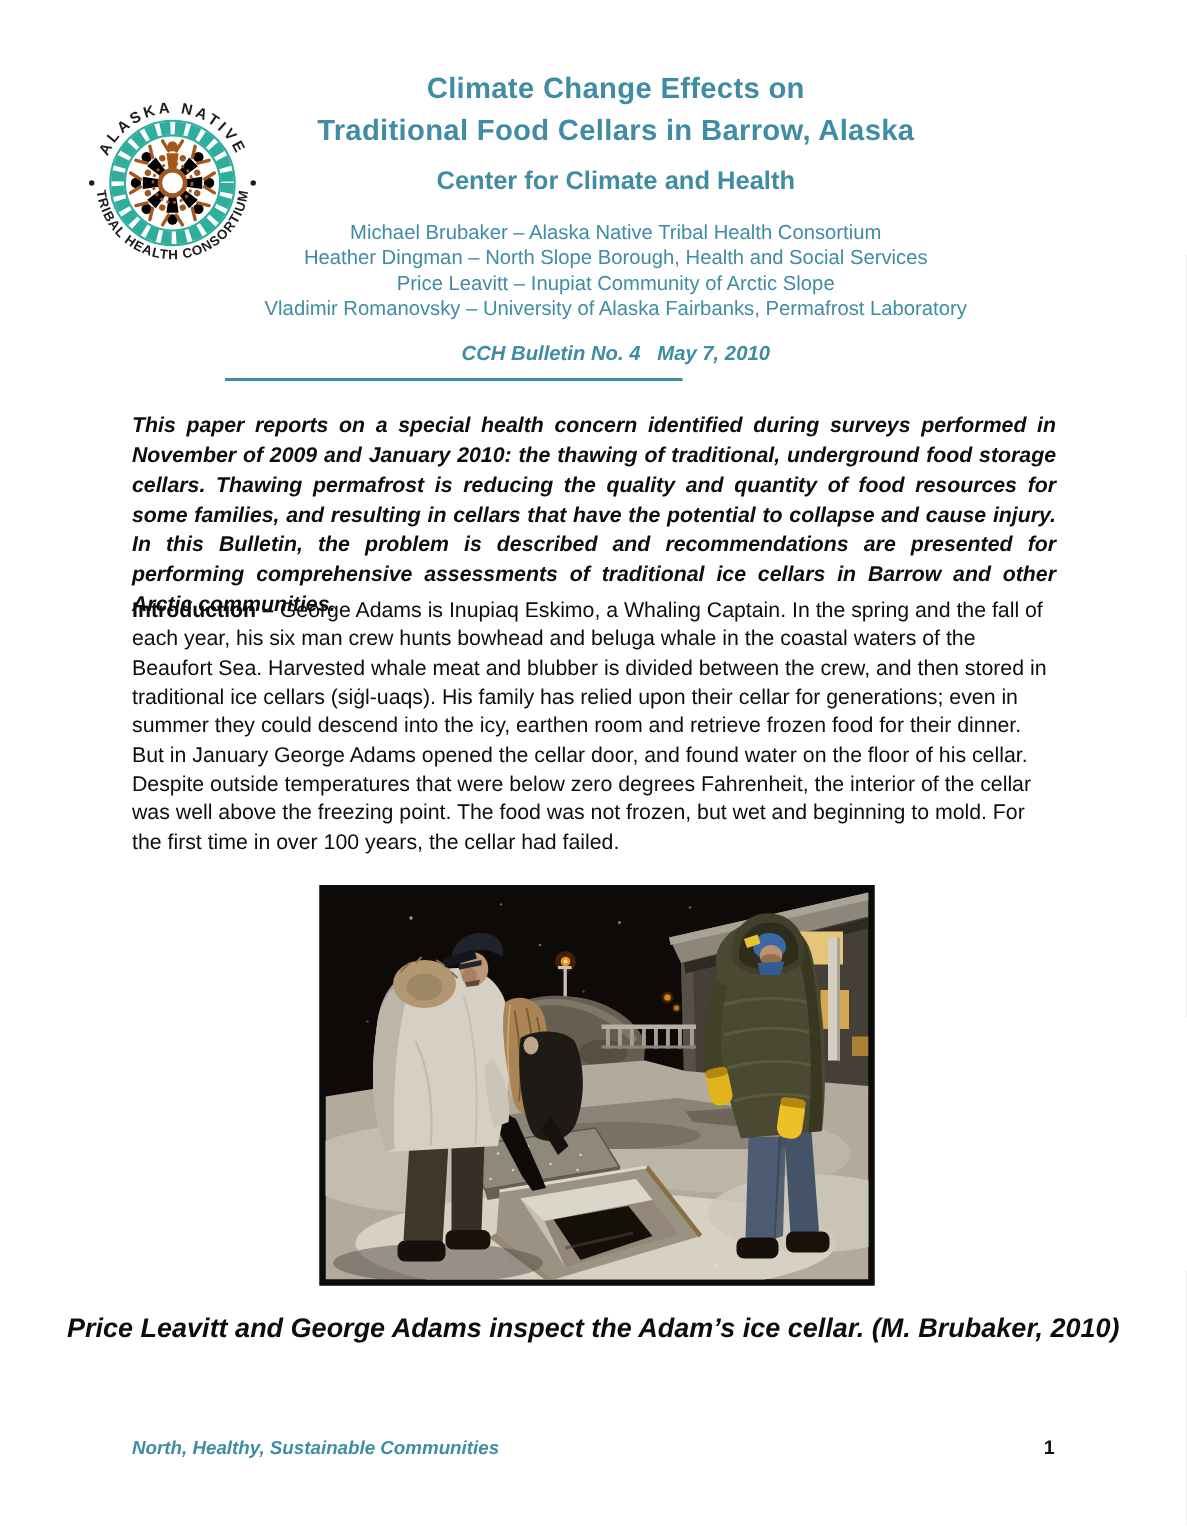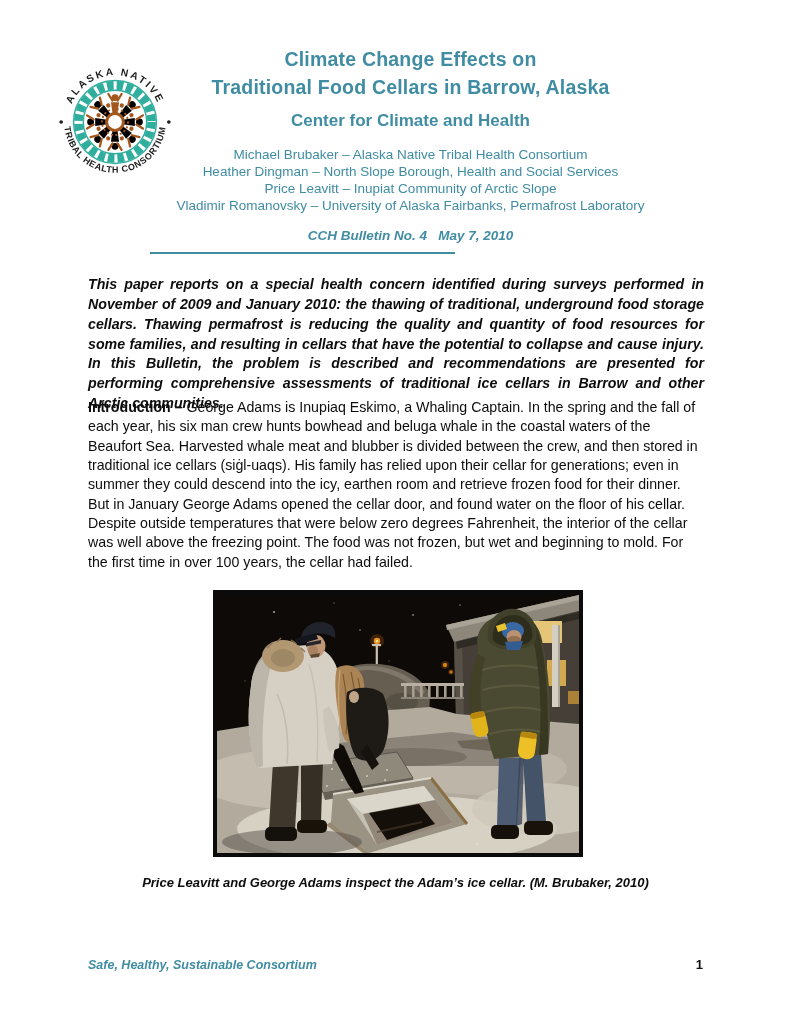--- a/index.html
+++ b/index.html
@@ -22,21 +22,21 @@
     text-align:justify;white-space:pre-wrap;color:#0d0d0d;
   }
   .intro{
     position:absolute;left:88px;top:384px;width:618px;
     font-size:14.2px;line-height:19.3px;color:#0d0d0d;white-space:pre-wrap;
   }
   .intro .lead{font-weight:bold;font-style:normal;}
   
   .photo-frame{position:absolute;left:213px;top:590px;width:362px;height:259px;border:4px solid #0b0b0b;background:#0e0a07;}
   .photo-frame svg{display:block;width:362px;height:259px;}
-  .caption{position:absolute;left:0;right:0;top:875px;text-align:center;font-size:13px;font-weight:bold;font-style:italic;color:#0d0d0d;}
+  .caption{position:absolute;left:0;right:0;top:875px;text-align:center;font-size:18px;font-weight:bold;font-style:italic;color:#0d0d0d;}
   
   .footer{position:absolute;left:88px;right:88px;top:957px;display:flex;justify-content:space-between;align-items:baseline;}
   .tagline{font-size:12.5px;font-weight:bold;font-style:italic;color:#3f8ca3;}
   .pagenum{font-size:13px;font-weight:bold;color:#111;}
 </style>
 </head>
 <body>
 
 <div class="page">
 
@@ -285,17 +285,17 @@
           <rect x="302" y="138" width="17" height="27" rx="7" fill="#ecc026"></rect>
           <rect x="302" y="138" width="17" height="6" rx="3" fill="#b8880e"></rect>
         </g>
       </g>
     </svg>
   </div>
 
   <div class="caption">Price Leavitt and George Adams inspect the Adam’s ice cellar. (M. Brubaker, 2010)</div>
 
   <div class="footer">
-    <span class="tagline">Safe, Healthy, Sustainable Consortium</span>
+    <span class="tagline">North, Healthy, Sustainable Communities</span>
     <span class="pagenum">1</span>
   </div>
 
 </div>
 
 </body></html>

